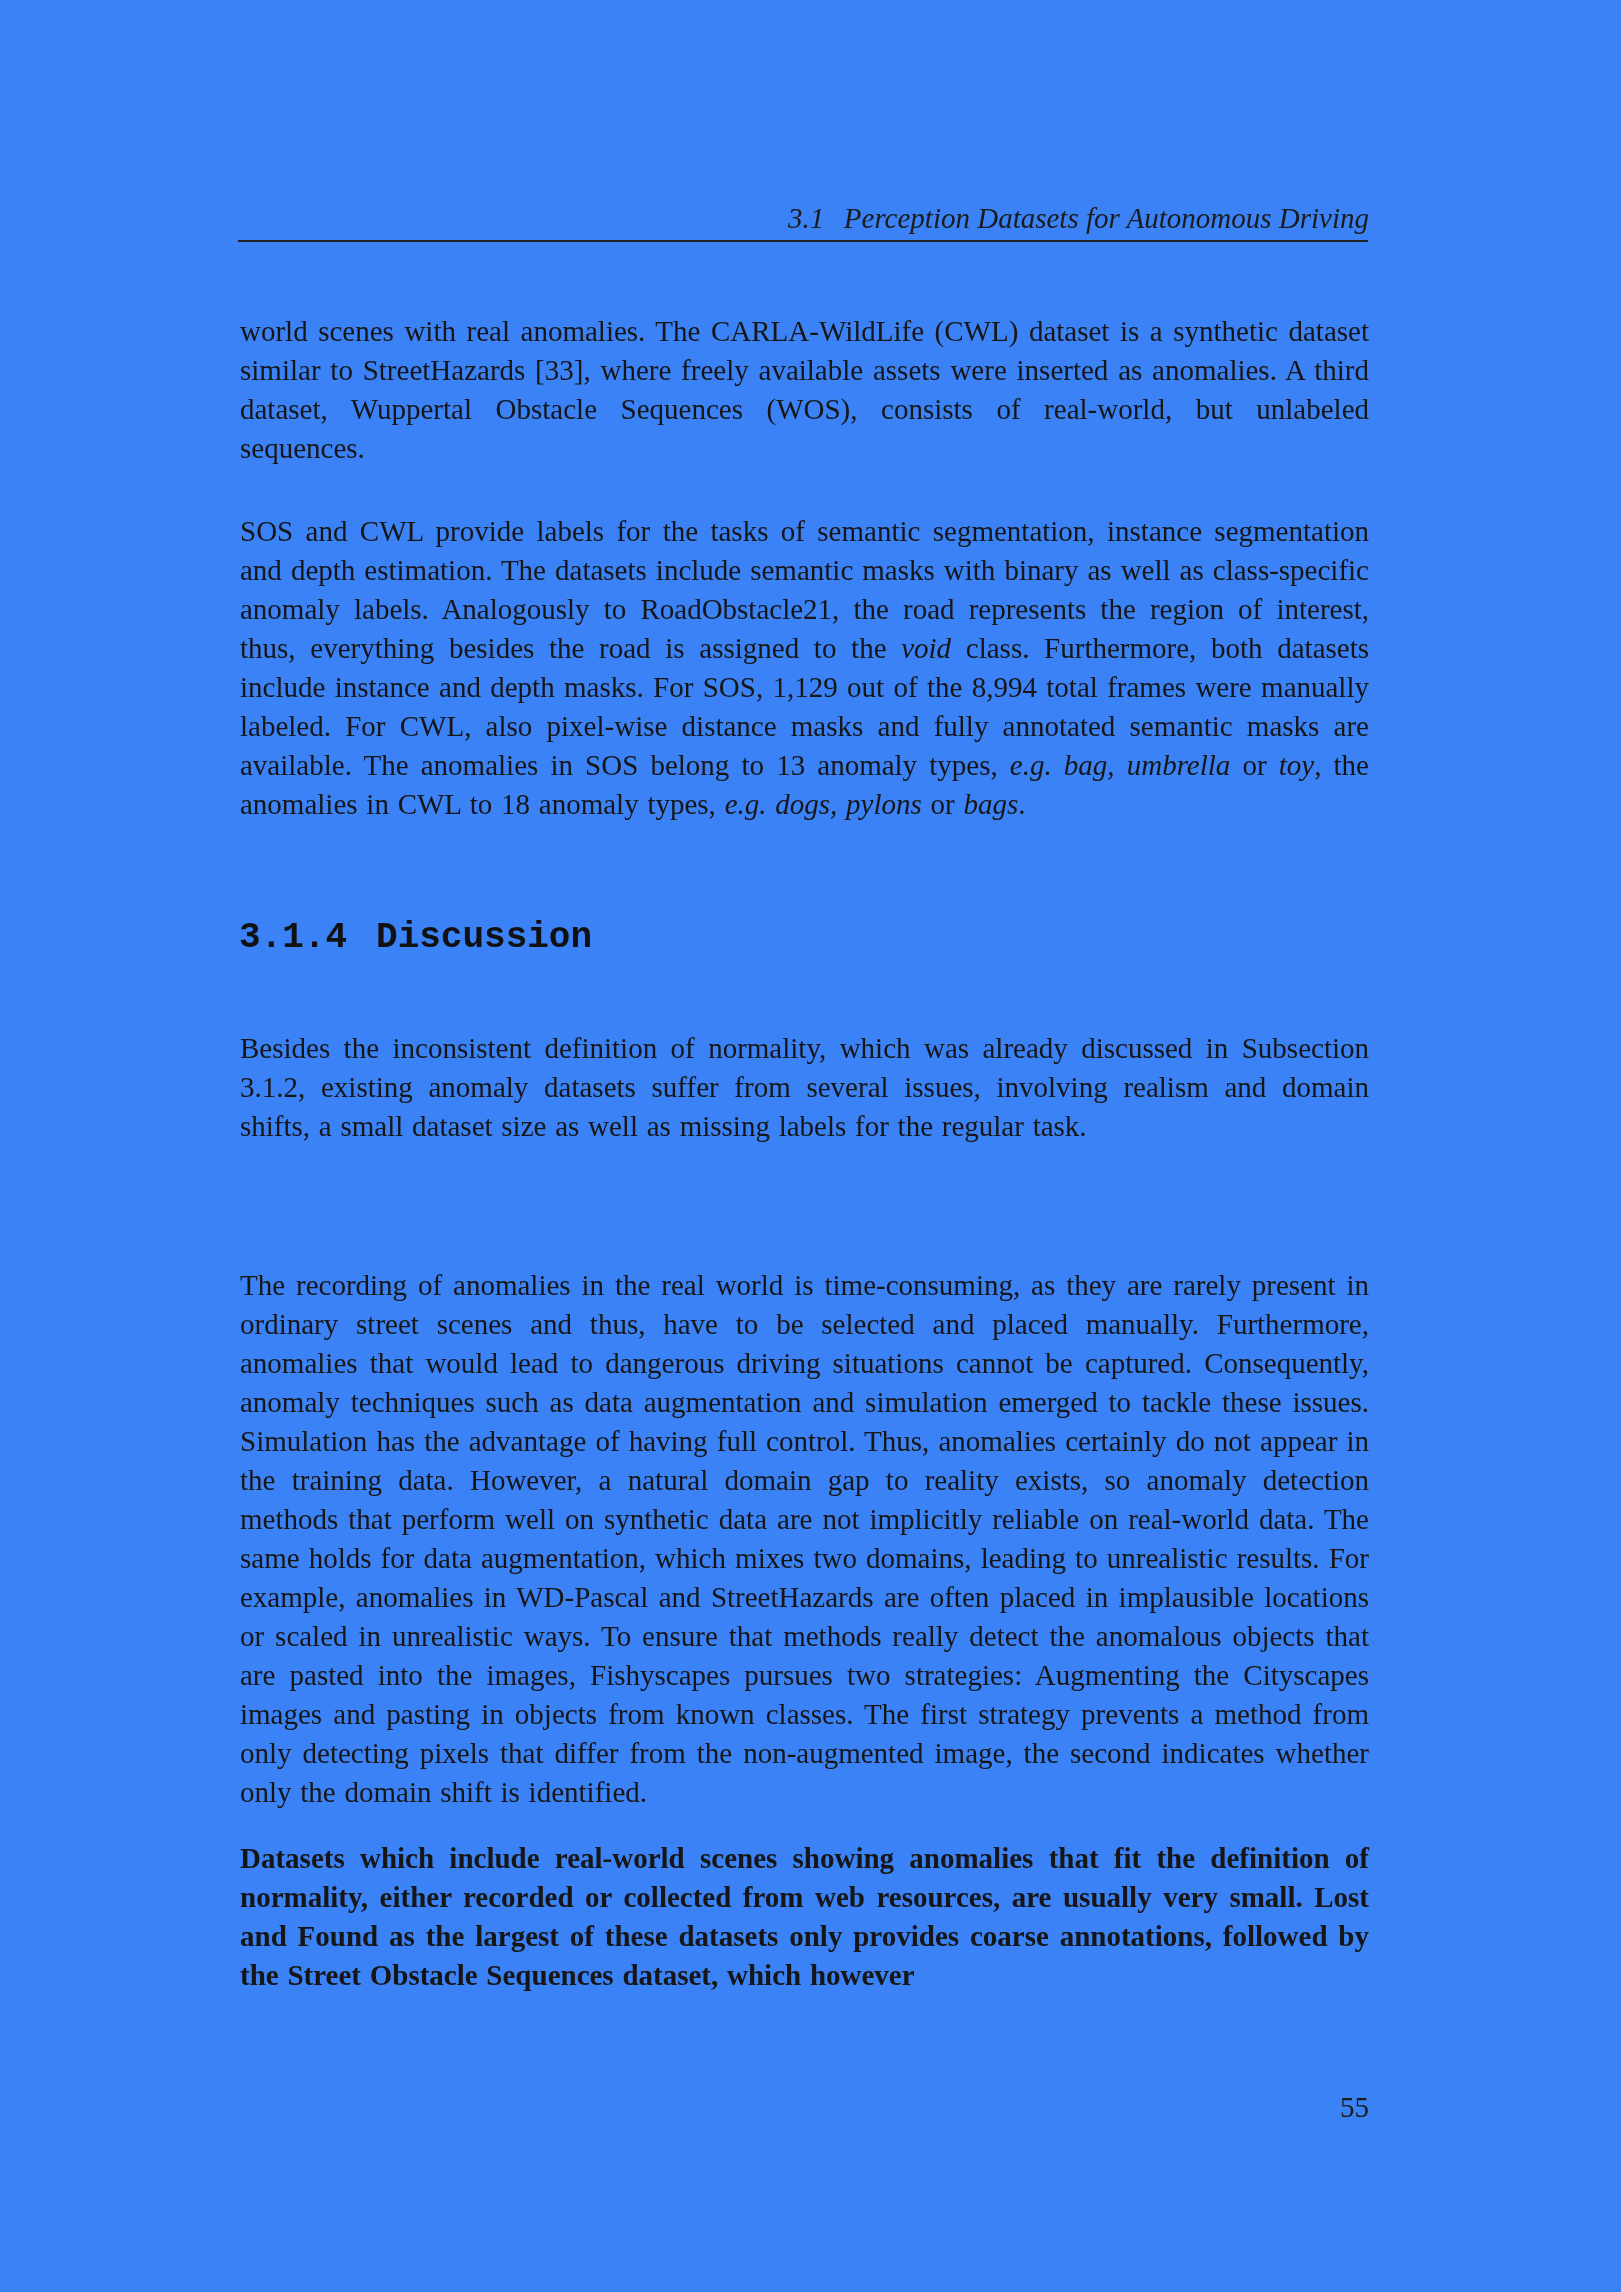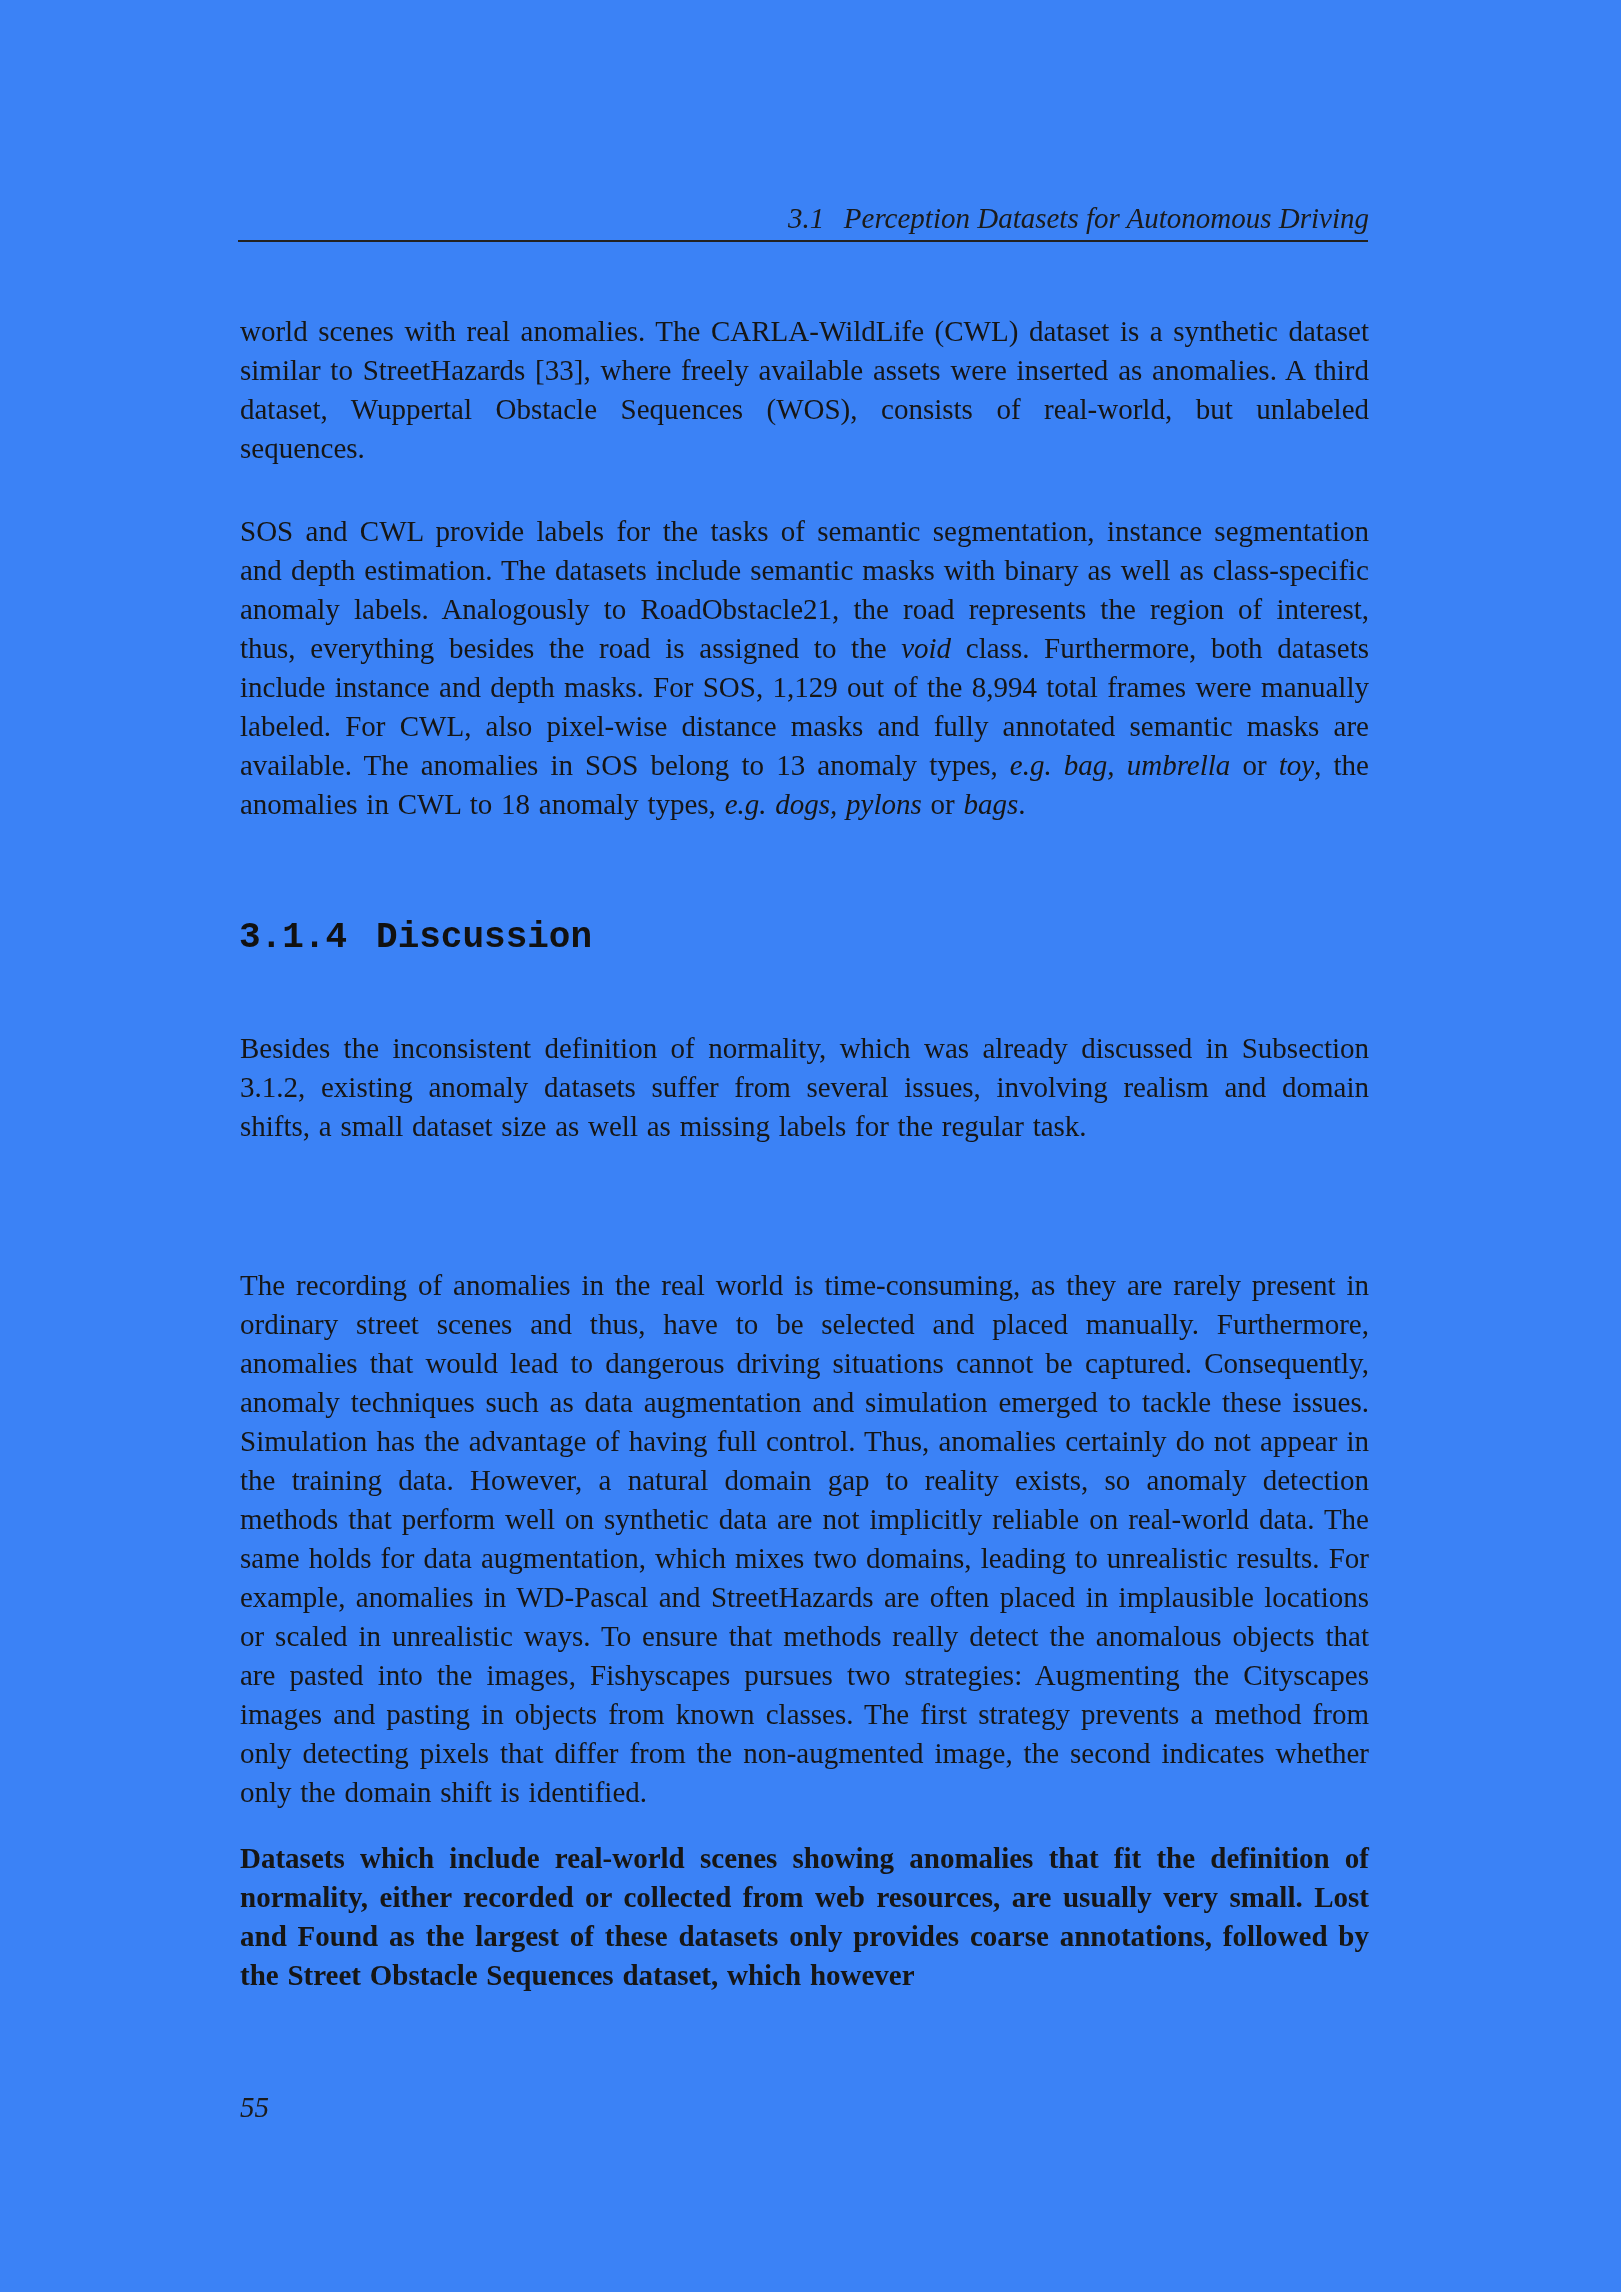--- a/index.html
+++ b/index.html
@@ -66,25 +66,25 @@
     color: #111111;
     white-space: nowrap;
     text-align: right;
   }
   .section-heading .sec-num { margin-right: 29px; }
   .page-number {
     position: absolute;
     left: 240px;
     top: 2088px;
     width: 1129px;
+    text-align: right;
     font-family: "Liberation Serif", serif;
     font-size: 29px;
     line-height: 39px;
     color: #1b1b1b;
-    font-style: italic;
   }
 </style>
 </head>
 <body>
 
 <div class="page">
 
   <div class="running-header">
     <span class="hdr-num">3.1</span><span>Perception Datasets for Autonomous Driving</span>
   </div>

